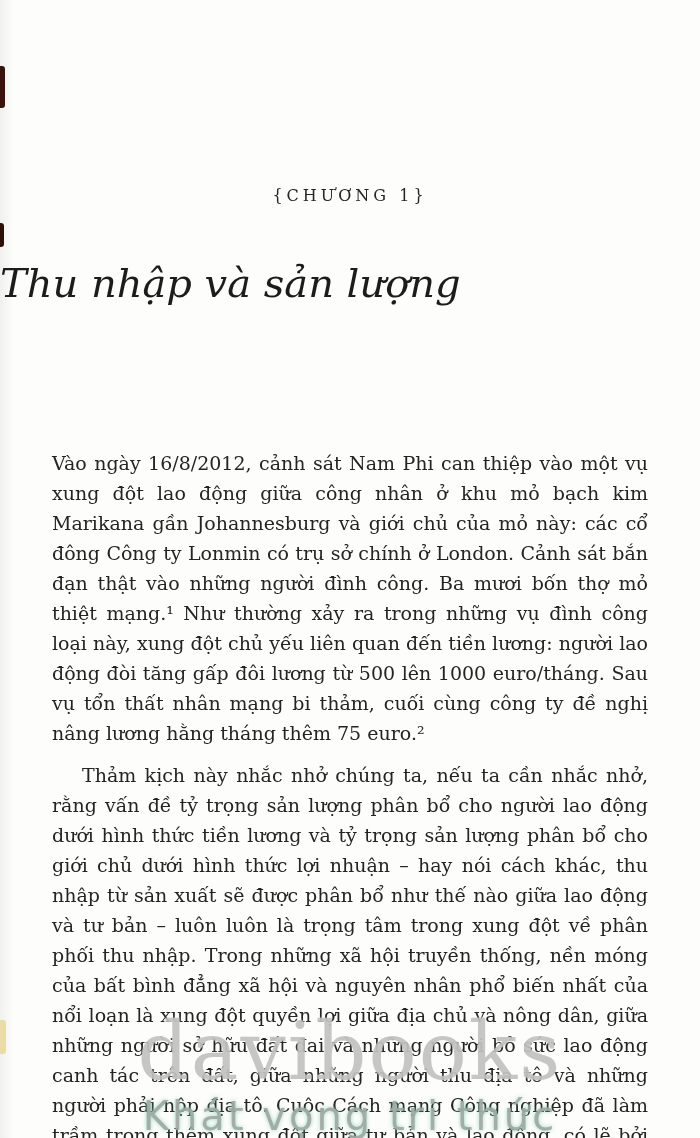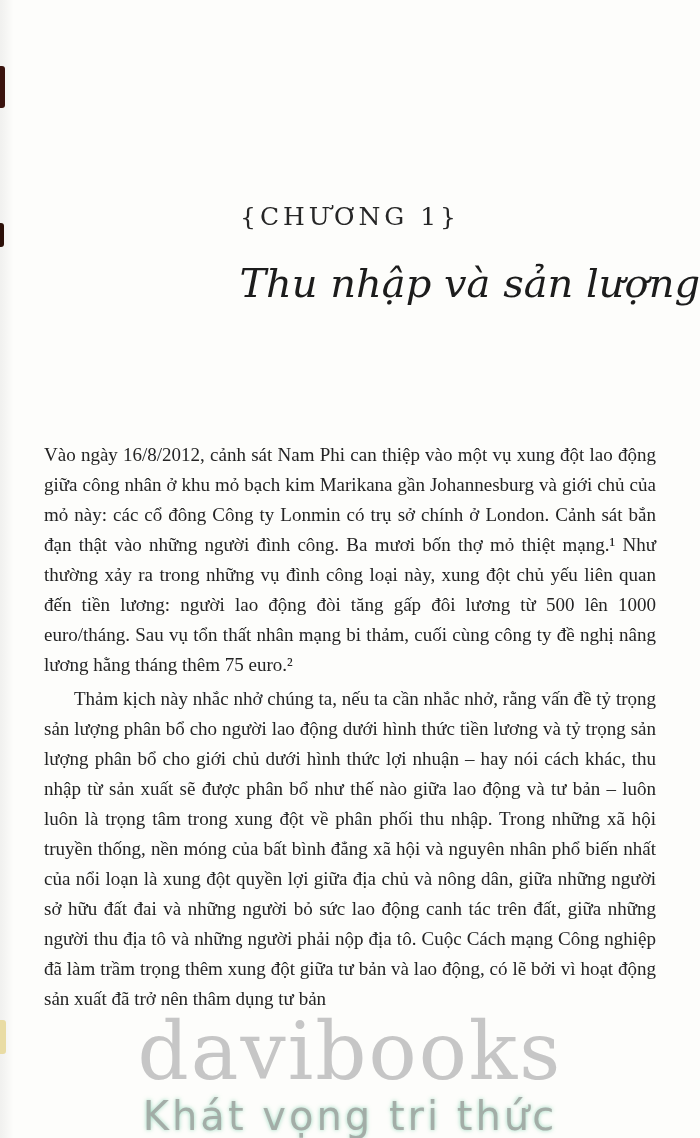--- a/index.html
+++ b/index.html
@@ -26,48 +26,47 @@
   .artifact.a1 { top: 66px;  width: 5px; height: 42px; background: #3a130d; border-radius: 0 3px 3px 0; }
   .artifact.a2 { top: 223px; width: 4px; height: 24px; background: #2b0f07; border-radius: 0 3px 3px 0; }
   .artifact.a3 { top: 1020px; width: 6px; height: 34px; background: #e9dca4; border-radius: 0 3px 3px 0; }
 
   .chapter-label {
     position: absolute;
     top: 186px;
     left: 0; right: 0;
     text-align: center;
     font-family: "DejaVu Serif", serif;
-    font-size: 25px;
+    font-size: 16px;
     letter-spacing: 4px;
     color: #262626;
-    margin-top: 16px;
   }
   .title {
     position: absolute;
     top: 260px;
     left: 0; right: 0;
-    text-align: right;
+    text-align: left;
     font-family: "DejaVu Serif", serif;
     font-style: italic;
     font-weight: normal;
     font-size: 40px;
     color: #1c1c1c;
   }
   .body-text {
     position: absolute;
     top: 436px;
     left: 40px;
     width: 620px;
     font-size: 19px;
     line-height: 30px;
     color: #242424;
     text-align: justify;
     text-justify: inter-word;
   }
-  .para { margin: 4px; font-family: Liberation Serif, serif; }
+  .para { margin: 12px; }
   .para.indent { text-indent: 30px; }
 
   .watermark {
     position: absolute;
     top: 1012px;
     left: 0; right: 0;
     text-align: center;
     pointer-events: none;
     line-height: 1;
   }

